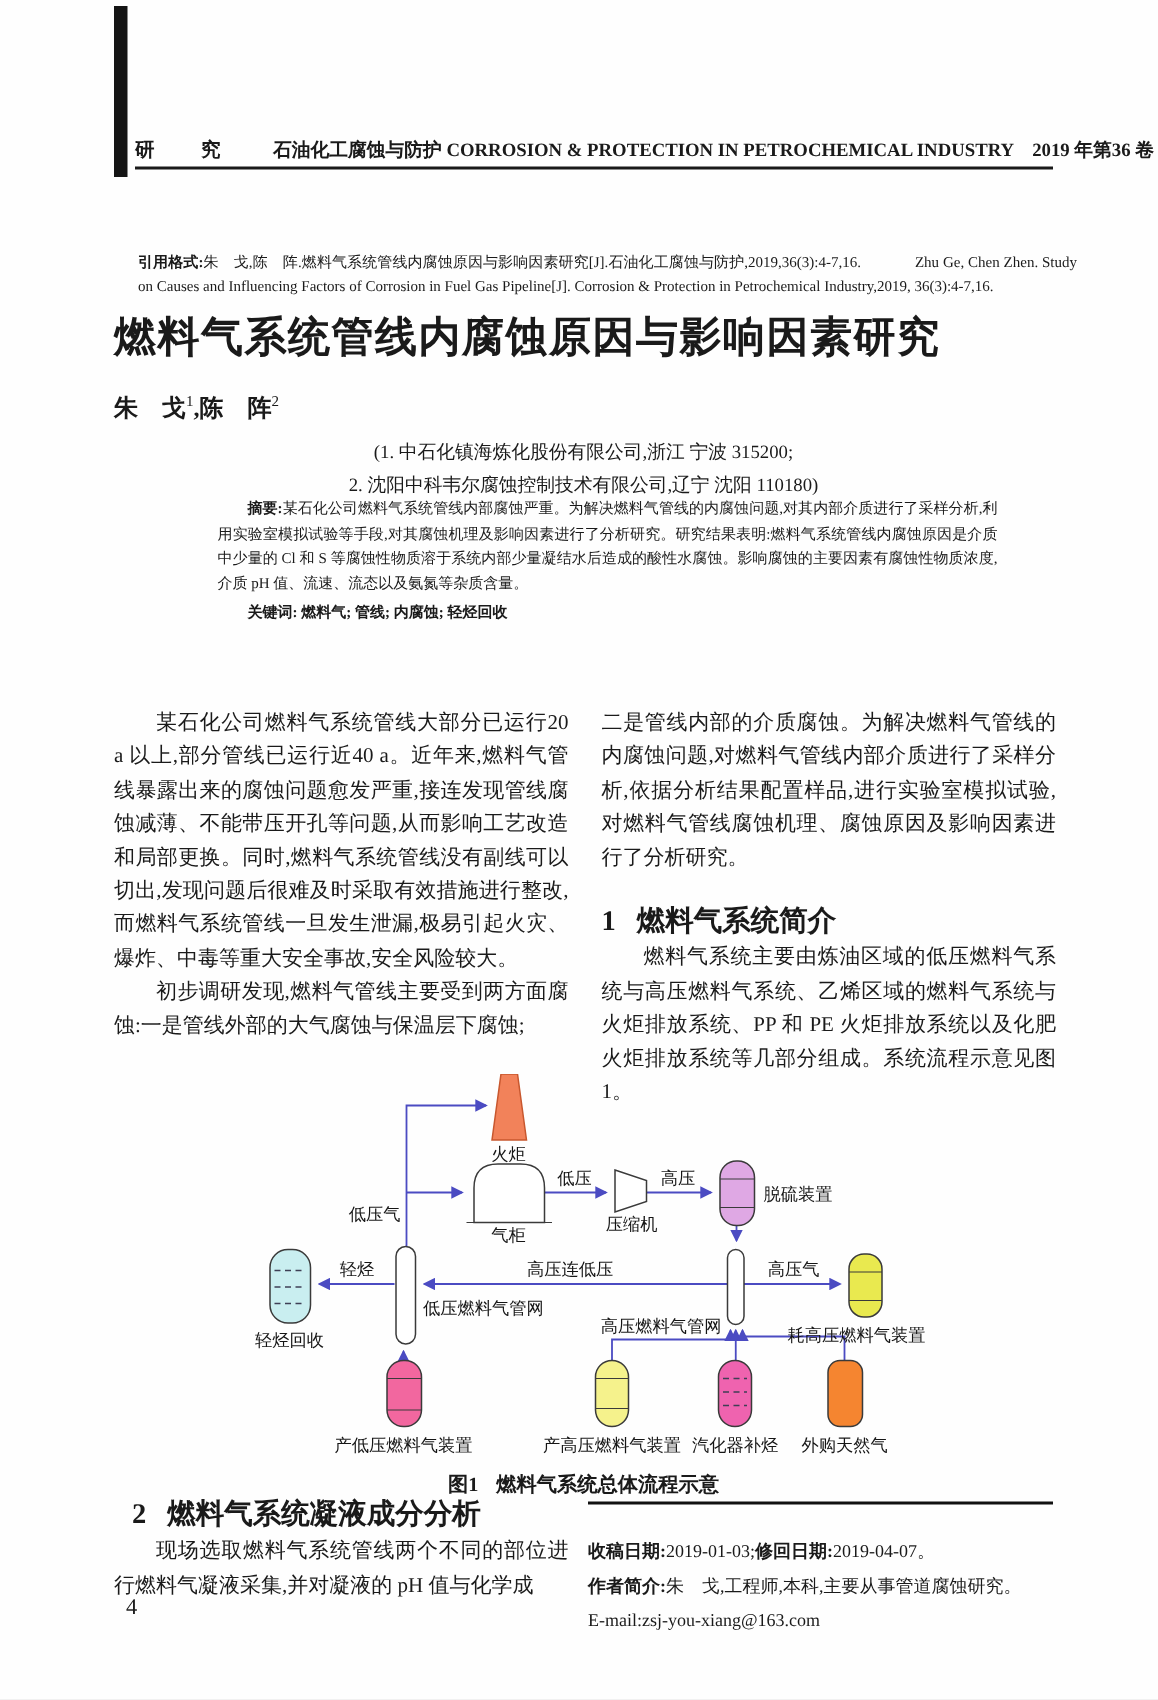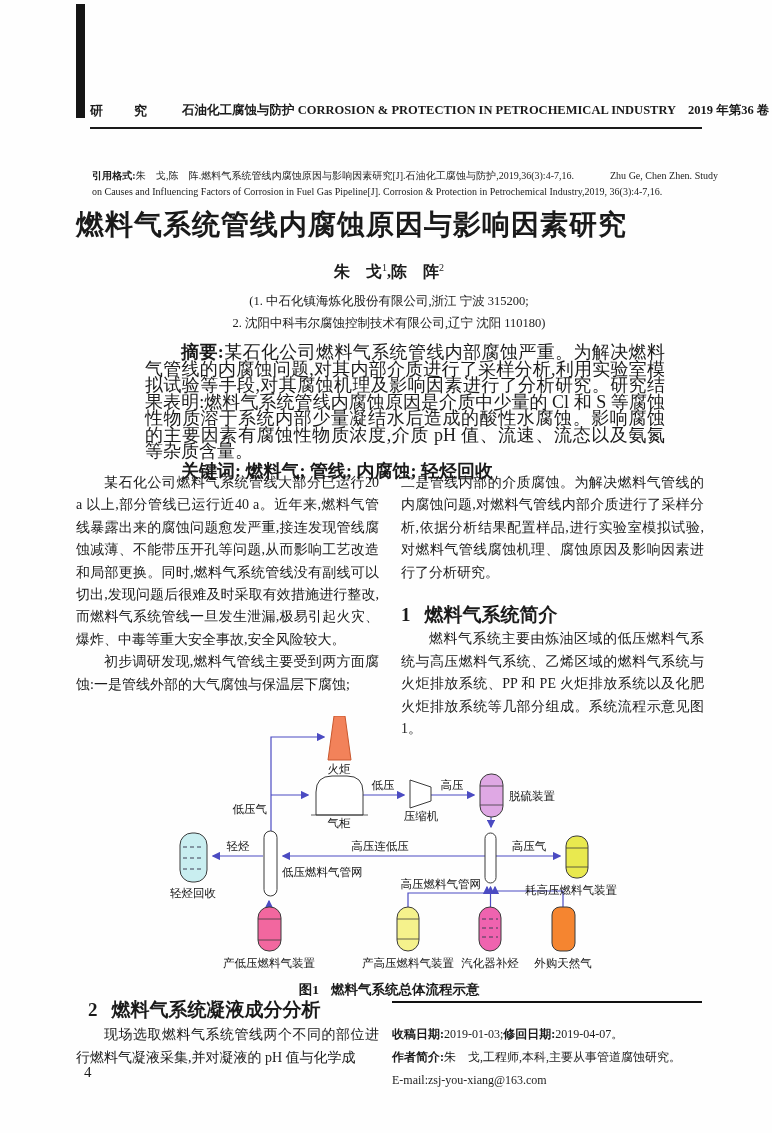--- a/index.html
+++ b/index.html
@@ -3,48 +3,48 @@
 <meta charset="utf-8">
 <style>
   html,body{margin:0;padding:0;background:#e8e8e8;}
   .page{
     position:relative;width:772px;height:1133px;background:#fefefe;
     font-family:"Liberation Serif","DejaVu Serif",serif;color:#1a1a1a;
     margin:0 auto;overflow:hidden;
   }
   .topbar{position:absolute;left:76px;top:4px;width:9px;height:114px;background:#151515;}
   .runhead{
-    position:absolute;left:90px;top:106px;width:612px;height:23px;
-    border-bottom:2.5px solid #1a1a1a;display:flex;align-items:center;
-    font-size:13px;padding-bottom:12px;box-sizing:border-box;
+    position:absolute;left:90px;top:90px;width:612px;height:23px;
+    border-bottom:2.5px solid #1a1a1a;display:flex;align-items:flex-end;
+    font-size:13px;padding-bottom:2px;box-sizing:border-box;
   }
   .col-label{font-weight:bold;letter-spacing:9px;margin-right:26px;white-space:nowrap;}
   .journal-line{font-weight:bold;white-space:nowrap;font-size:12.5px;}
   .citation{
     position:absolute;left:92px;top:132px;width:626px;
     font-size:10px;line-height:1.62;text-align:justify;margin-top:36px;
   }
   .citation b{font-weight:bold;}
   .gap36{display:inline-block;width:36px;}
   .title{
     position:absolute;left:76px;top:206px;width:626px;text-align:left;
     font-size:28px;font-weight:bold;letter-spacing:1px;white-space:nowrap;
   }
   .authors{
-    position:absolute;left:76px;top:262px;width:626px;text-align:center;
+    position:absolute;left:76px;top:262px;width:626px;
     font-size:16px;font-weight:bold;
   }
   .authors sup{font-size:10px;font-weight:normal;}
   .affils{
     position:absolute;left:76px;top:290px;width:626px;text-align:center;
     font-size:12.5px;line-height:1.78;
   }
   .abstract{
-    position:absolute;left:145px;top:344px;width:520px;
-    font-size:18px;line-height:16.5px;text-align:justify;
+    position:absolute;left:145px;top:332px;width:520px;
+    font-size:10px;line-height:16.5px;text-align:justify;
   }
   .abstract p{margin:0;text-indent:2em;}
   .abstract .kw{margin-top:3px;font-weight:bold;}
   .cols{
     position:absolute;left:76px;top:472px;width:628px;display:flex;gap:22px;
     font-size:14px;line-height:22.4px;text-align:justify;
   }
   .colm{width:303px;}
   .colm p{margin:0;}
   .colm p.ind{text-indent:2em;}

